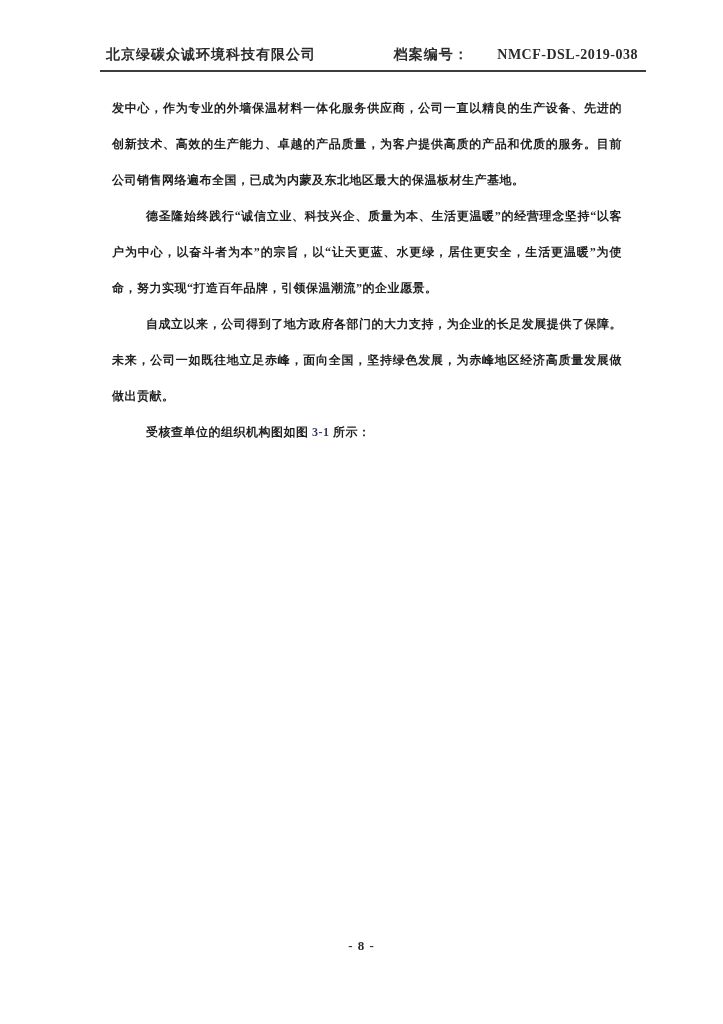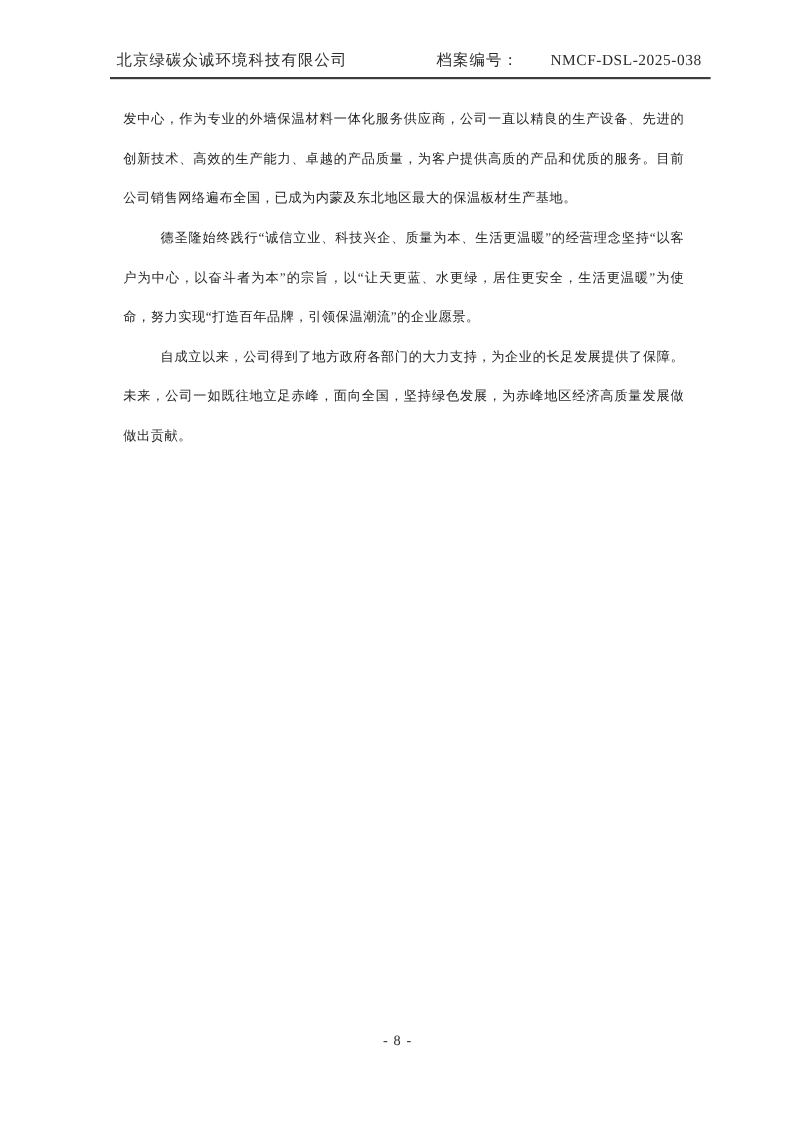--- a/index.html
+++ b/index.html
@@ -8,20 +8,21 @@
     background: #ffffff;
   }
   .page {
     position: relative;
     width: 723px;
     height: 1024px;
     background: #ffffff;
     overflow: hidden;
     font-family: "Liberation Serif", "DejaVu Serif", serif;
     color: #1f1f1f;
+    font-weight: bold;
   }
   
   .header {
     position: absolute;
     top: 46px;
     left: 106px;
     width: 532px;
     display: flex;
     justify-content: space-between;
     align-items: baseline;
@@ -74,29 +75,32 @@
 </style>
 </head>
 <body>
 
 <div class="page">
 
   <div class="header">
     <span class="company">北京绿碳众诚环境科技有限公司</span>
     <span class="file-no">
       <span class="label">档案编号：</span>
-      <span class="value">NMCF-DSL-2025-038</span>
+      <span class="value">NMCF-DSL-2019-038</span>
     </span>
   </div>
 
   <div class="header-rule"></div>
 
   <div class="body-text">
     <p>发中心，作为专业的外墙保温材料一体化服务供应商，公司一直以精良的生产设备、先进的创新技术、高效的生产能力、卓越的产品质量，为客户提供高质的产品和优质的服务。目前公司销售网络遍布全国，已成为内蒙及东北地区最大的保温板材生产基地。</p>
     <p class="indent">德圣隆始终践行“诚信立业、科技兴企、质量为本、生活更温暖”的经营理念坚持“以客户为中心，以奋斗者为本”的宗旨，以“让天更蓝、水更绿，居住更安全，生活更温暖”为使命，努力实现“打造百年品牌，引领保温潮流”的企业愿景。</p>
     <p class="indent">自成立以来，公司得到了地方政府各部门的大力支持，为企业的长足发展提供了保障。未来，公司一如既往地立足赤峰，面向全国，坚持绿色发展，为赤峰地区经济高质量发展做做出贡献。</p>
+    <p class="indent">
+      <span>受核查单位的组织机构图如图 </span><span class="figure-ref">3-1</span><span> 所示：</span>
+    </p>
   </div>
 
   <div class="footer">
     <span>- 8 -</span>
   </div>
 
 </div>
 
 </body></html>

